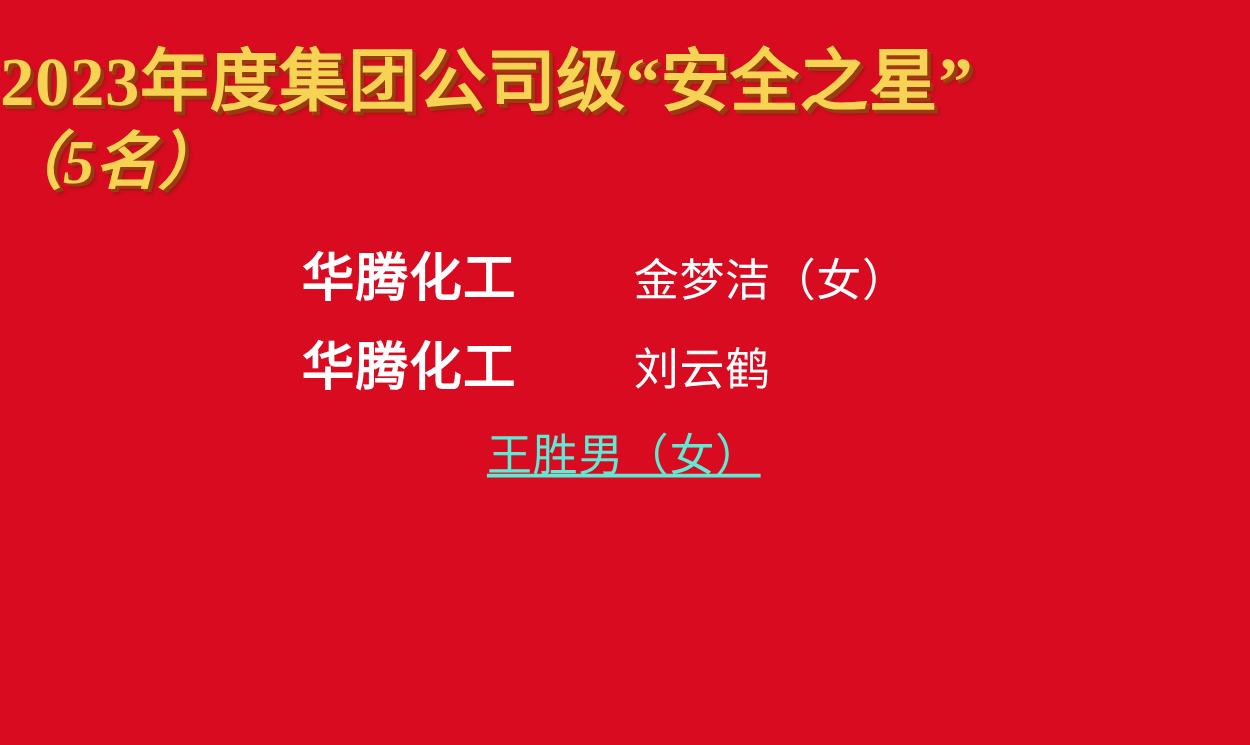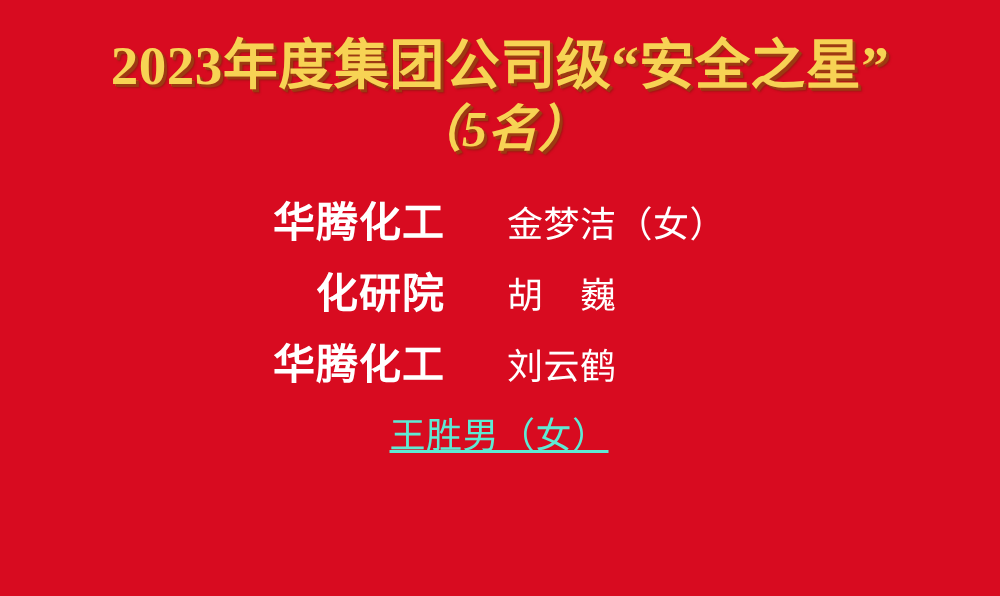--- a/index.html
+++ b/index.html
@@ -23,21 +23,21 @@
     background: #d80b20;
     box-sizing: border-box;
   }
 
   
   .title-block {
     position: absolute;
     top: 33px;
     left: 0;
     width: 1000px;
-    text-align: center;
+    text-align: left;
   }
 
   .title-line {
     color: #f7d354;
     font-family: "Liberation Serif", "DejaVu Serif", serif;
     font-weight: 700;
     font-size: 55px;
     line-height: 66px;
     letter-spacing: 0.5px;
     white-space: nowrap;
@@ -63,21 +63,21 @@
 
   .award-row {
     display: flex;
     align-items: baseline;
     justify-content: center;
     height: 71px;
   }
 
   .org-cell {
     width: 235px;
-    text-align: right;
+    text-align: center;
     padding-right: 0;
     box-sizing: border-box;
   }
 
   .org-name {
     color: #ffffff;
     font-family: "Liberation Sans", "DejaVu Sans", sans-serif;
     font-weight: 700;
     font-size: 42px;
     line-height: 50px;
@@ -121,29 +121,20 @@
     <div class="award-row">
       <div class="org-cell">
         <span class="org-name" style="color: rgb(255, 255, 255);">华腾化工</span>
       </div>
       <div class="spacer-cell"></div>
       <div class="person-cell">
         <span class="person-name" style="color: rgb(255, 255, 255);">金梦洁（女）</span>
       </div>
     </div>
 
-    <div class="award-row">
-      <div class="org-cell">
-        <span class="org-name" style="color: rgb(255, 255, 255);">化研院</span>
-      </div>
-      <div class="spacer-cell"></div>
-      <div class="person-cell">
-        <span class="person-name" style="color: rgb(255, 255, 255);">胡　巍</span>
-      </div>
-    </div>
 
     <div class="award-row">
       <div class="org-cell">
         <span class="org-name" style="color: rgb(255, 255, 255);">华腾化工</span>
       </div>
       <div class="spacer-cell"></div>
       <div class="person-cell">
         <span class="person-name" style="color: rgb(255, 255, 255);">刘云鹤</span>
       </div>
     </div>

